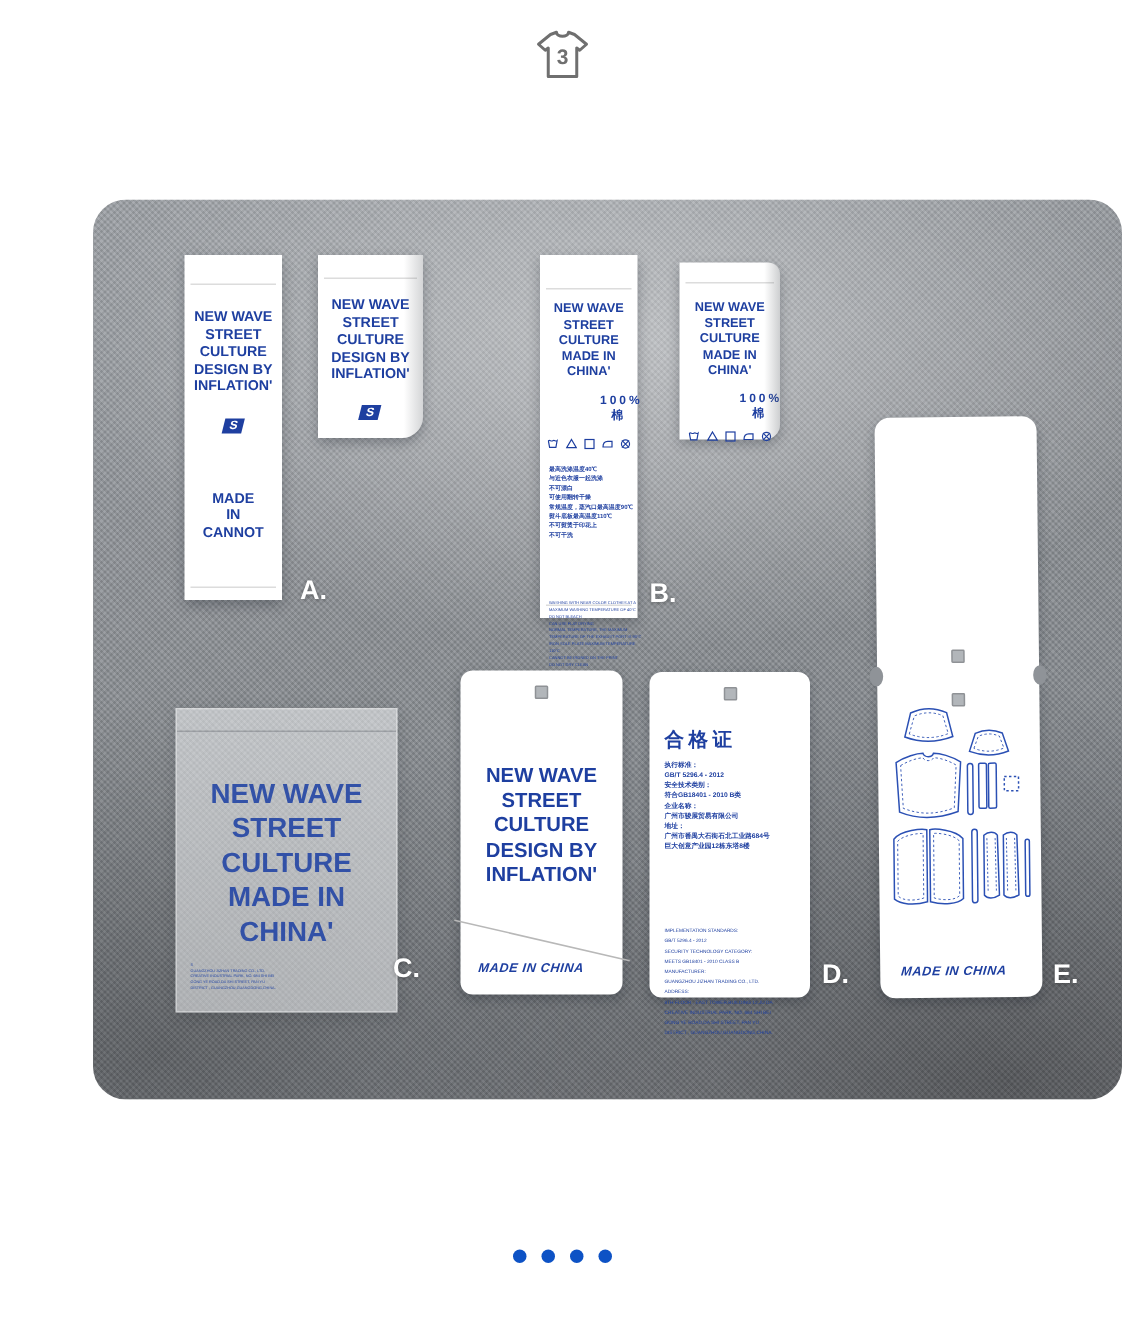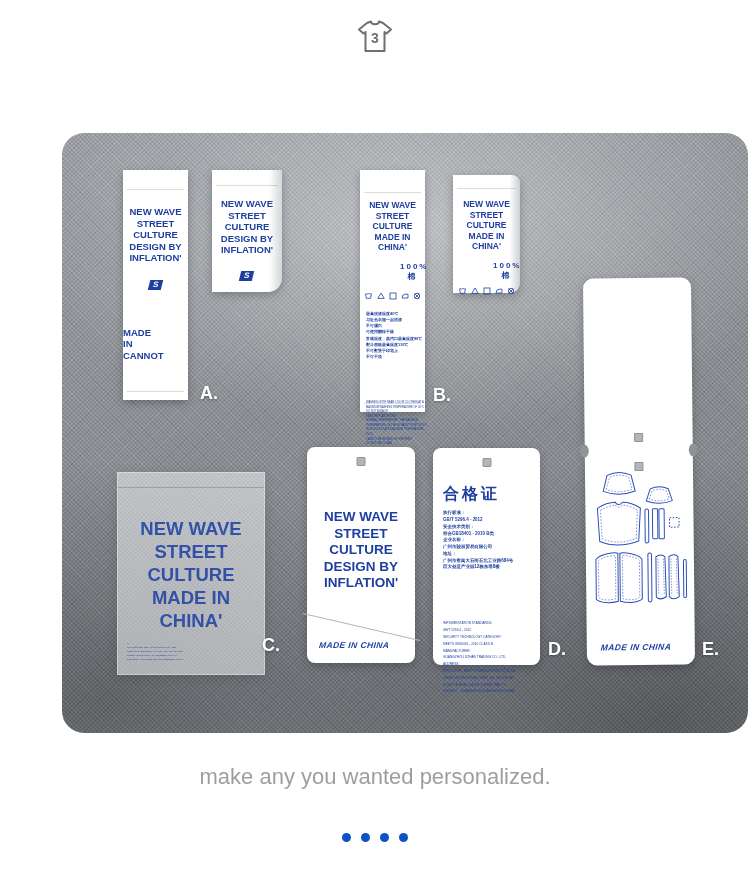--- a/index.html
+++ b/index.html
@@ -31,21 +31,21 @@
   .made-in{position:absolute;font-style:italic;font-weight:700;font-size:8.5px;letter-spacing:.4px;
            transform:skewX(-6deg);}
   .hole{position:absolute;left:50%;transform:translateX(-50%);width:7px;height:7px;
         background:#b2b6ba;border:1.5px solid #8f9296;border-radius:1px;}
   .tiny{transform-origin:0 0;line-height:1.6;}
 
   
   .tag-a1{left:61px;top:37px;width:65px;height:230px;}
   .tag-a1 .ttl{margin-top:36px;font-size:9.5px;line-height:11.5px;}
   .tag-a1 .badge-row{text-align:center;margin-top:9px;}
-  .tag-a1 .made{margin-top:36px;font-size:9.5px;line-height:11.5px;font-weight:700;}
+  .tag-a1 .made{margin-top:36px;font-size:9.5px;line-height:11.5px;font-weight:700;text-align:center;}
 
   
   .tag-a2{left:150px;top:37px;width:70px;height:122px;border-bottom-right-radius:14px;}
   .tag-a2 .ttl{margin-top:28px;font-size:9.5px;line-height:11.5px;}
   .tag-a2 .badge-row{text-align:center;margin-top:8px;}
   .tag-a2::after{content:"";position:absolute;top:0;right:0;bottom:0;width:16px;
       background:linear-gradient(to left, rgba(100,105,110,.28), rgba(255,255,255,0) 80%);
       border-bottom-right-radius:14px;}
 
   
@@ -75,21 +75,21 @@
   .tag-d1{left:245px;top:314px;width:108px;height:216px;border-radius:8px;}
   .tag-d1 .ttl{margin-top:62px;font-size:13.5px;line-height:16.5px;font-weight:800;}
   .tag-d1 .hole{top:10px;}
   .diag{position:absolute;left:-4px;top:166px;width:120px;border-top:1px solid #b8b8b8;
         transform:rotate(13deg);transform-origin:0 0;}
   .tag-d1 .made-in{left:12px;bottom:13px;}
 
   
   .tag-d2{left:371px;top:315px;width:107px;height:217px;border-radius:8px;}
   .tag-d2 .hole{top:10px;}
-  .cert-title{margin:36px 0 0 10px;font-size:16px;font-weight:800;letter-spacing:3px;}
+  .cert-title{margin:36px 0 0 10px;font-size:13px;font-weight:800;letter-spacing:3px;}
   .cert-cn{font-size:8px;width:160px;transform:scale(.56);margin:5px 0 0 10px;line-height:12px;font-weight:700;}
   .cert-en{font-size:8px;width:228px;transform:scale(.40);margin:2px 0 0 10px;line-height:17px;}
 
   
   .tag-e{left:523px;top:145px;width:108px;height:387px;border-radius:10px;transform:rotate(-.6deg);}
   .tag-e .hole1{top:155px;}
   .tag-e .hole2{top:184px;}
   .notch{position:absolute;width:9px;height:13px;background:#8f9398;border-radius:50%;top:166px;}
   .notch.l{left:-5px;} .notch.r{right:-5px;}
   .pattern-svg{position:absolute;left:4px;top:190px;}
@@ -323,21 +323,20 @@
     </div>
 
     <div class="marker" style="left:138px;top:250px">A.</div>
     <div class="marker" style="left:371px;top:252px">B.</div>
     <div class="marker" style="left:200px;top:502px">C.</div>
     <div class="marker" style="left:486px;top:506px">D.</div>
     <div class="marker" style="left:640px;top:506px">E.</div>
   </div>
 
   <div class="caption">
-    <div>make any you wanted personalized.</div>
   </div>
   <div class="dots">
     <span class="dot"></span>
     <span class="dot"></span>
     <span class="dot"></span>
     <span class="dot"></span>
   </div>
 </div>
 
 </body></html>

